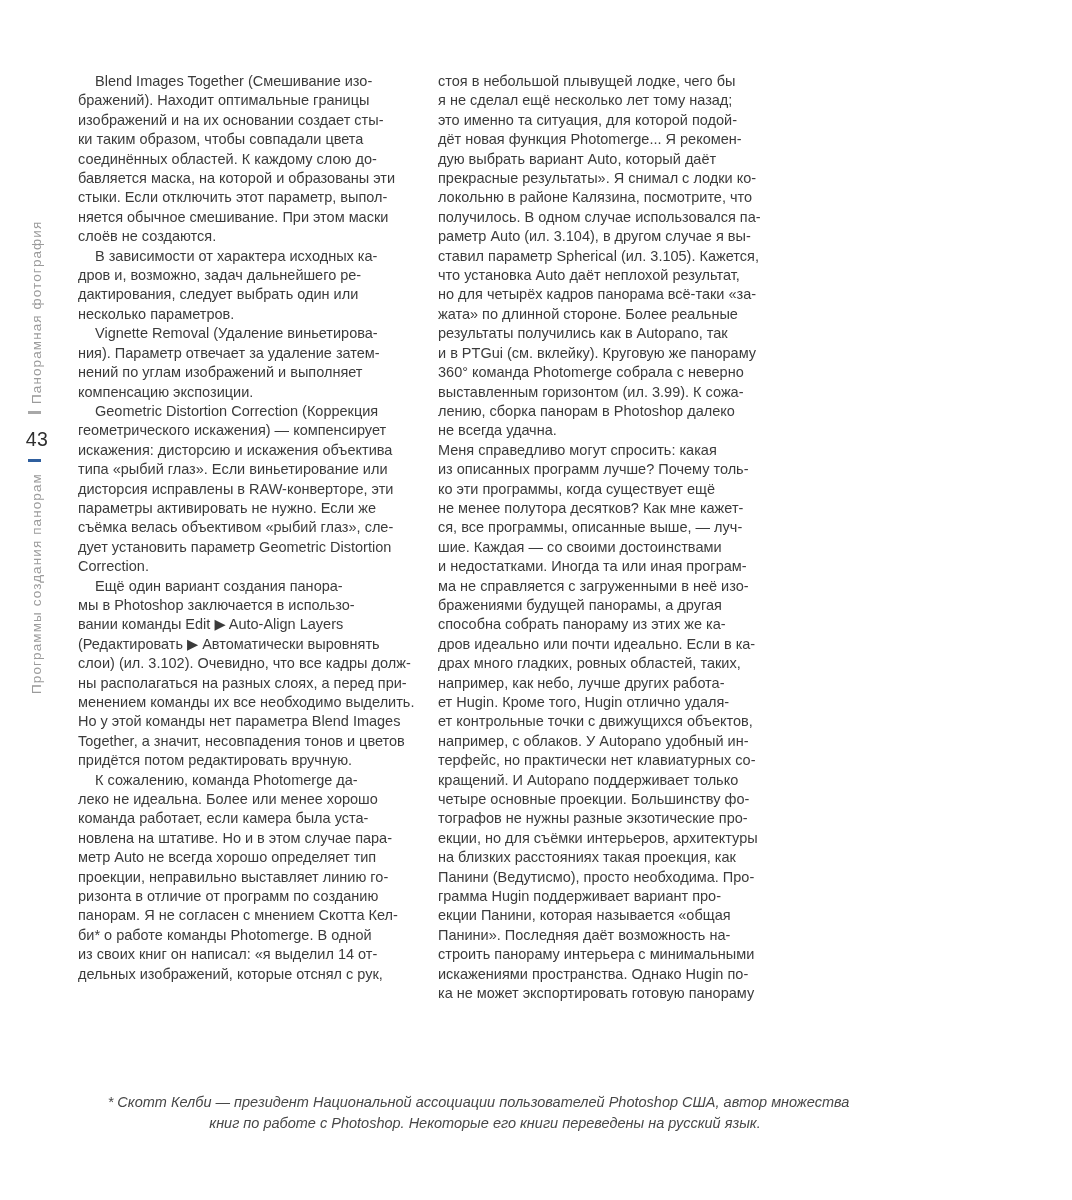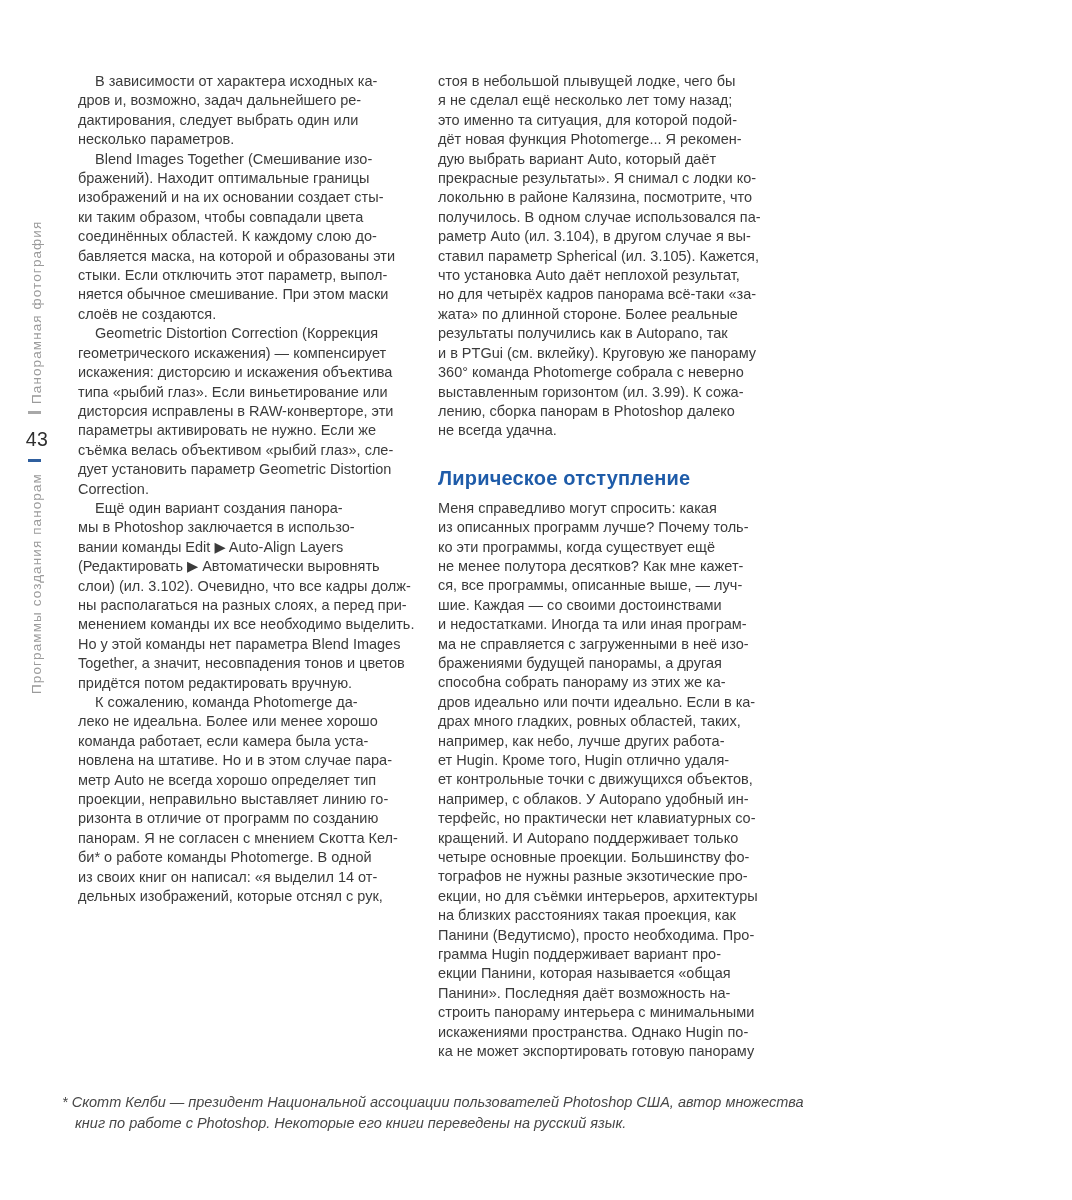--- a/index.html
+++ b/index.html
@@ -52,51 +52,55 @@
     color: var(--heading-blue, #1f5ca9);
   }
 
   
   .footnote {
     position: absolute; left: 62px; top: 1092px; width: 820px;
     font-size: 14.5px; line-height: 20.5px;
     font-style: italic;
     color: var(--footnote-text, #474747);
     white-space: pre;
-    padding-left: 13px; text-indent: -13px;
+    padding-left: 13px; text-indent: -13px; text-align: center;
   }
 </style>
 </head>
 <body>
 
 <div class="page">
 
   <aside>
     <div class="vtext side-section">Панорамная фотография</div>
     <div class="dash dash-top"></div>
     <div class="pagenum">43</div>
     <div class="dash dash-bottom"></div>
     <div class="vtext side-chapter">Программы создания панорам</div>
   </aside>
 
   <main>
     <div class="col col-left">
-      <p class="indent">В зависимости от характера исходных ка-
-дров и, возможно, задач дальнейшего ре-
-дактирования, следует выбрать один или
-несколько параметров.</p>
       <p class="indent">Blend Images Together (Смешивание изо-
 бражений). Находит оптимальные границы
 изображений и на их основании создает сты-
 ки таким образом, чтобы совпадали цвета
 соединённых областей. К каждому слою до-
 бавляется маска, на которой и образованы эти
 стыки. Если отключить этот параметр, выпол-
 няется обычное смешивание. При этом маски
 слоёв не создаются.</p>
+      <p class="indent">В зависимости от характера исходных ка-
+дров и, возможно, задач дальнейшего ре-
+дактирования, следует выбрать один или
+несколько параметров.</p>
+      <p class="indent">Vignette Removal (Удаление виньетирова-
+ния). Параметр отвечает за удаление затем-
+нений по углам изображений и выполняет
+компенсацию экспозиции.</p>
       <p class="indent">Geometric Distortion Correction (Коррекция
 геометрического искажения) — компенсирует
 искажения: дисторсию и искажения объектива
 типа «рыбий глаз». Если виньетирование или
 дисторсия исправлены в RAW-конверторе, эти
 параметры активировать не нужно. Если же
 съёмка велась объективом «рыбий глаз», сле-
 дует установить параметр Geometric Distortion
 Correction.</p>
       <p class="indent">Ещё один вариант создания панора-
@@ -135,21 +139,20 @@
 ставил параметр Spherical (ил. 3.105). Кажется,
 что установка Auto даёт неплохой результат,
 но для четырёх кадров панорама всё-таки «за-
 жата» по длинной стороне. Более реальные
 результаты получились как в Autopano, так
 и в PTGui (см. вклейку). Круговую же панораму
 360° команда Photomerge собрала с неверно
 выставленным горизонтом (ил. 3.99). К сожа-
 лению, сборка панорам в Photoshop далеко
 не всегда удачна.</p>
-      <h2 class="heading">Лирическое отступление</h2>
       <p>Меня справедливо могут спросить: какая
 из описанных программ лучше? Почему толь-
 ко эти программы, когда существует ещё
 не менее полутора десятков? Как мне кажет-
 ся, все программы, описанные выше, — луч-
 шие. Каждая — со своими достоинствами
 и недостатками. Иногда та или иная програм-
 ма не справляется с загруженными в неё изо-
 бражениями будущей панорамы, а другая
 способна собрать панораму из этих же ка-

